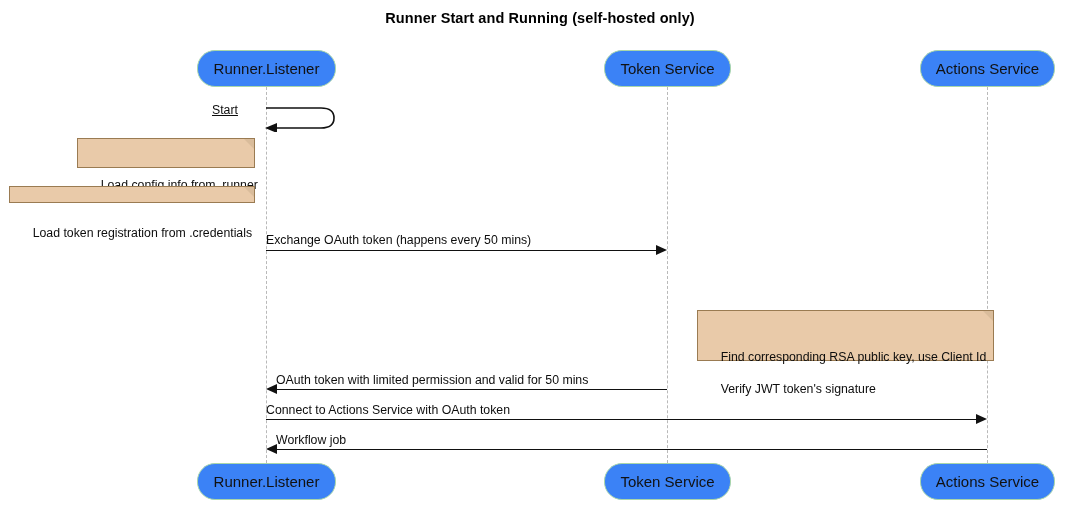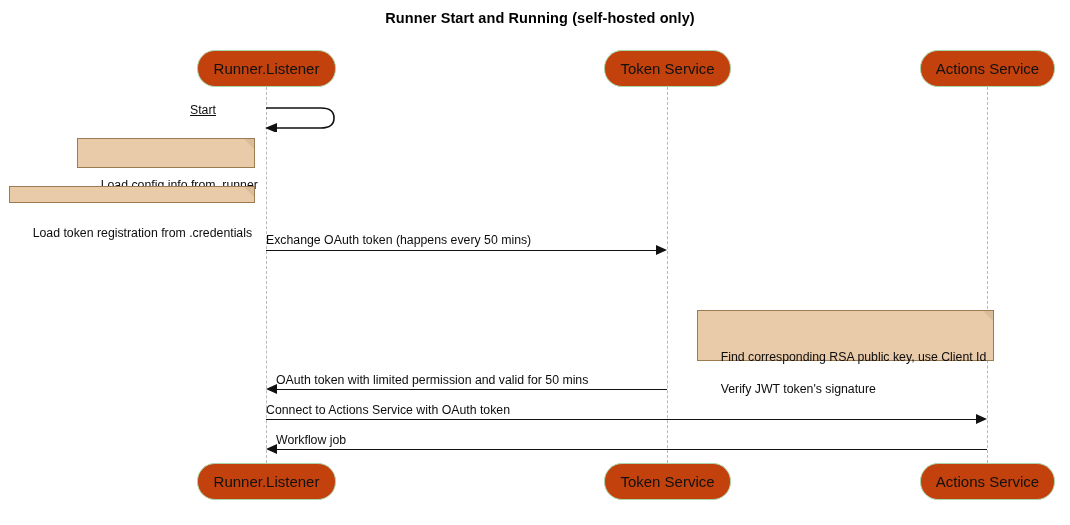--- a/index.html
+++ b/index.html
@@ -32,21 +32,21 @@
   .lifeline {
     position: absolute;
     width: 0;
     border-left: 1px dashed #b9b9b9;
     top: 87px;
     height: 381px;
   }
   .participant {
     position: absolute;
     box-sizing: border-box;
-    background: #c2410c;
+    background: #3b82f6;
     border: 1px solid #a9d6a9;
     border-radius: 18px;
     height: 37px;
     line-height: 35px;
     text-align: center;
     font-size: 15px;
     color: #111111;
     white-space: nowrap;
   }
   .note {
@@ -109,21 +109,21 @@
   <div id="diagram-title">Runner Start and Running (self-hosted only)</div>
 
   <div class="lifeline" style="left:266px;"></div>
   <div class="lifeline" style="left:667px;"></div>
   <div class="lifeline" style="left:987px;"></div>
 
   <div class="participant" style="left:197px; top:50px; width:139px;">Runner.Listener</div>
   <div class="participant" style="left:604px; top:50px; width:127px;">Token Service</div>
   <div class="participant" style="left:920px; top:50px; width:135px;">Actions Service</div>
 
-  <div class="msg-label" style="left:190px; top:103px; width:70px; text-align:left;text-decoration:underline;">Start</div>
+  <div class="msg-label" style="left:190px; top:103px; width:70px; text-align:center;text-decoration:underline;">Start</div>
   <div class="selfloop" style="left:263px; top:104px;">
     <svg width="80" height="28" viewBox="0 0 80 28" xmlns="http://www.w3.org/2000/svg">
       <path d="M3,4 L58,4 Q71,4 71,14 Q71,24 58,24 L14,24" fill="none" stroke="#111111" stroke-width="1.6"></path>
       <polygon points="14,19 2,24 14,29" fill="#111111"></polygon>
     </svg>
   </div>
 
   <div class="note" style="left:77px; top:138px; width:178px; height:30px;">
     <span class="fold-tri"></span>
     <span>Load config info from .runner</span>

